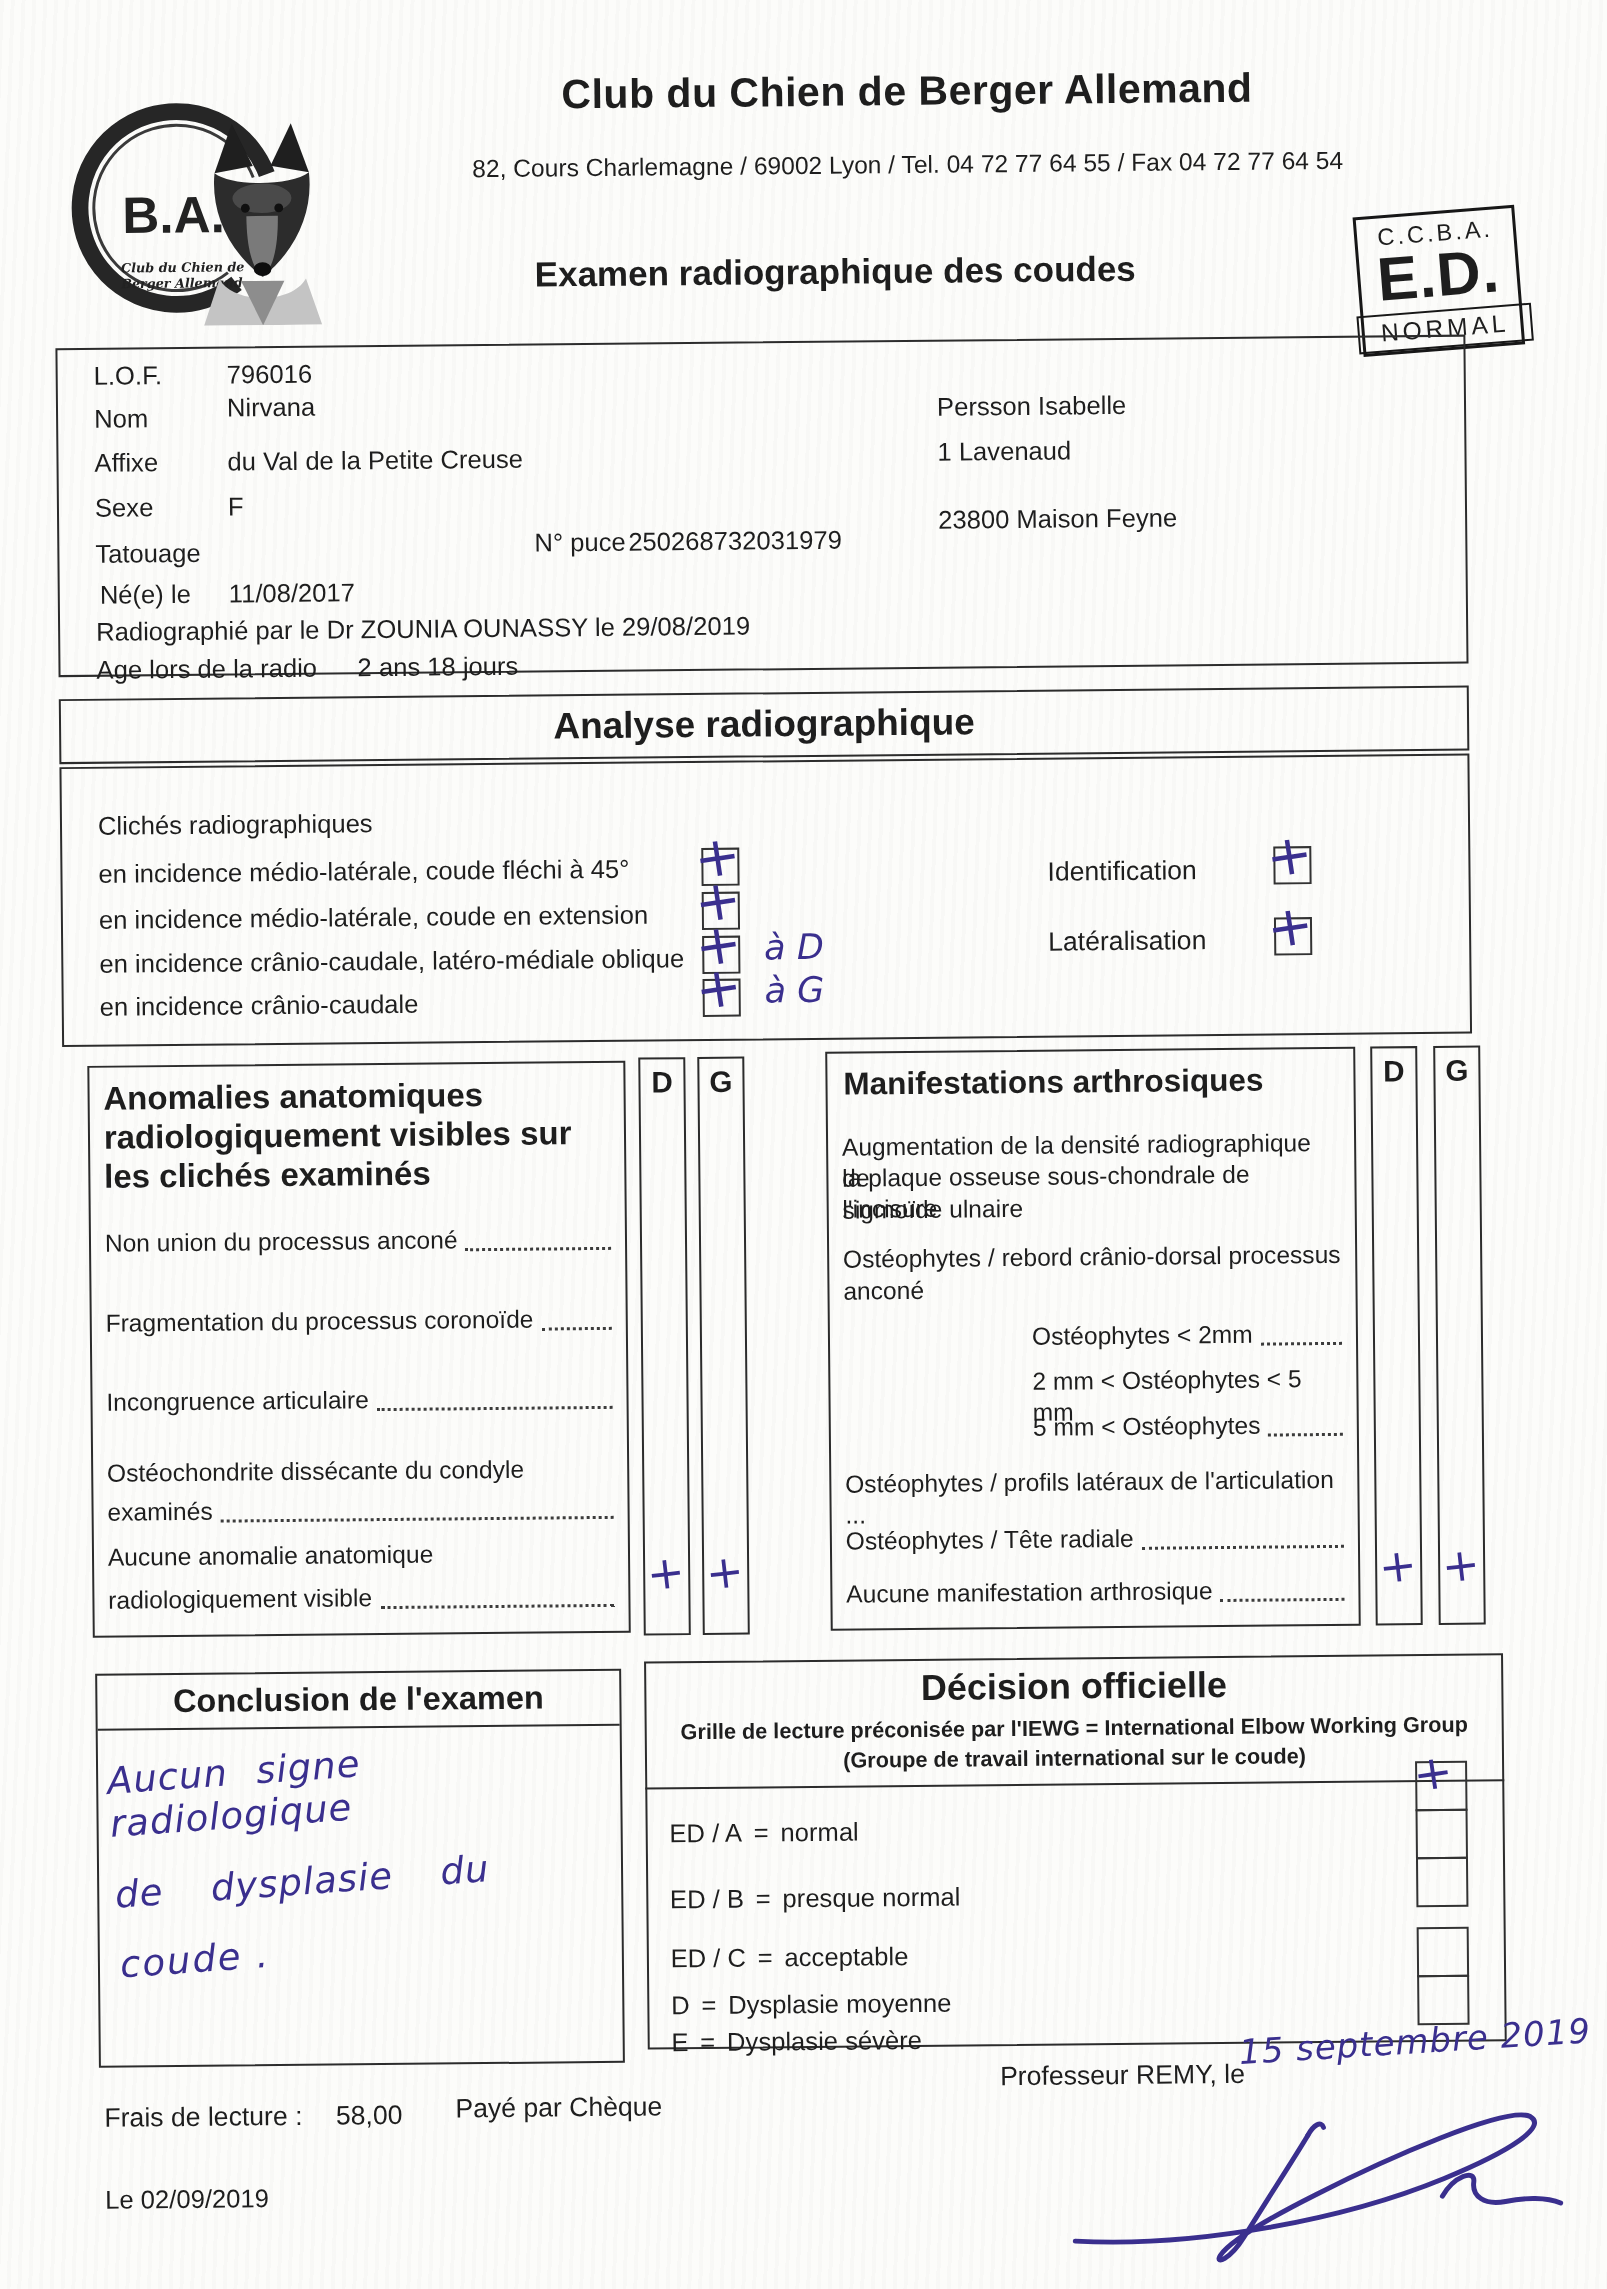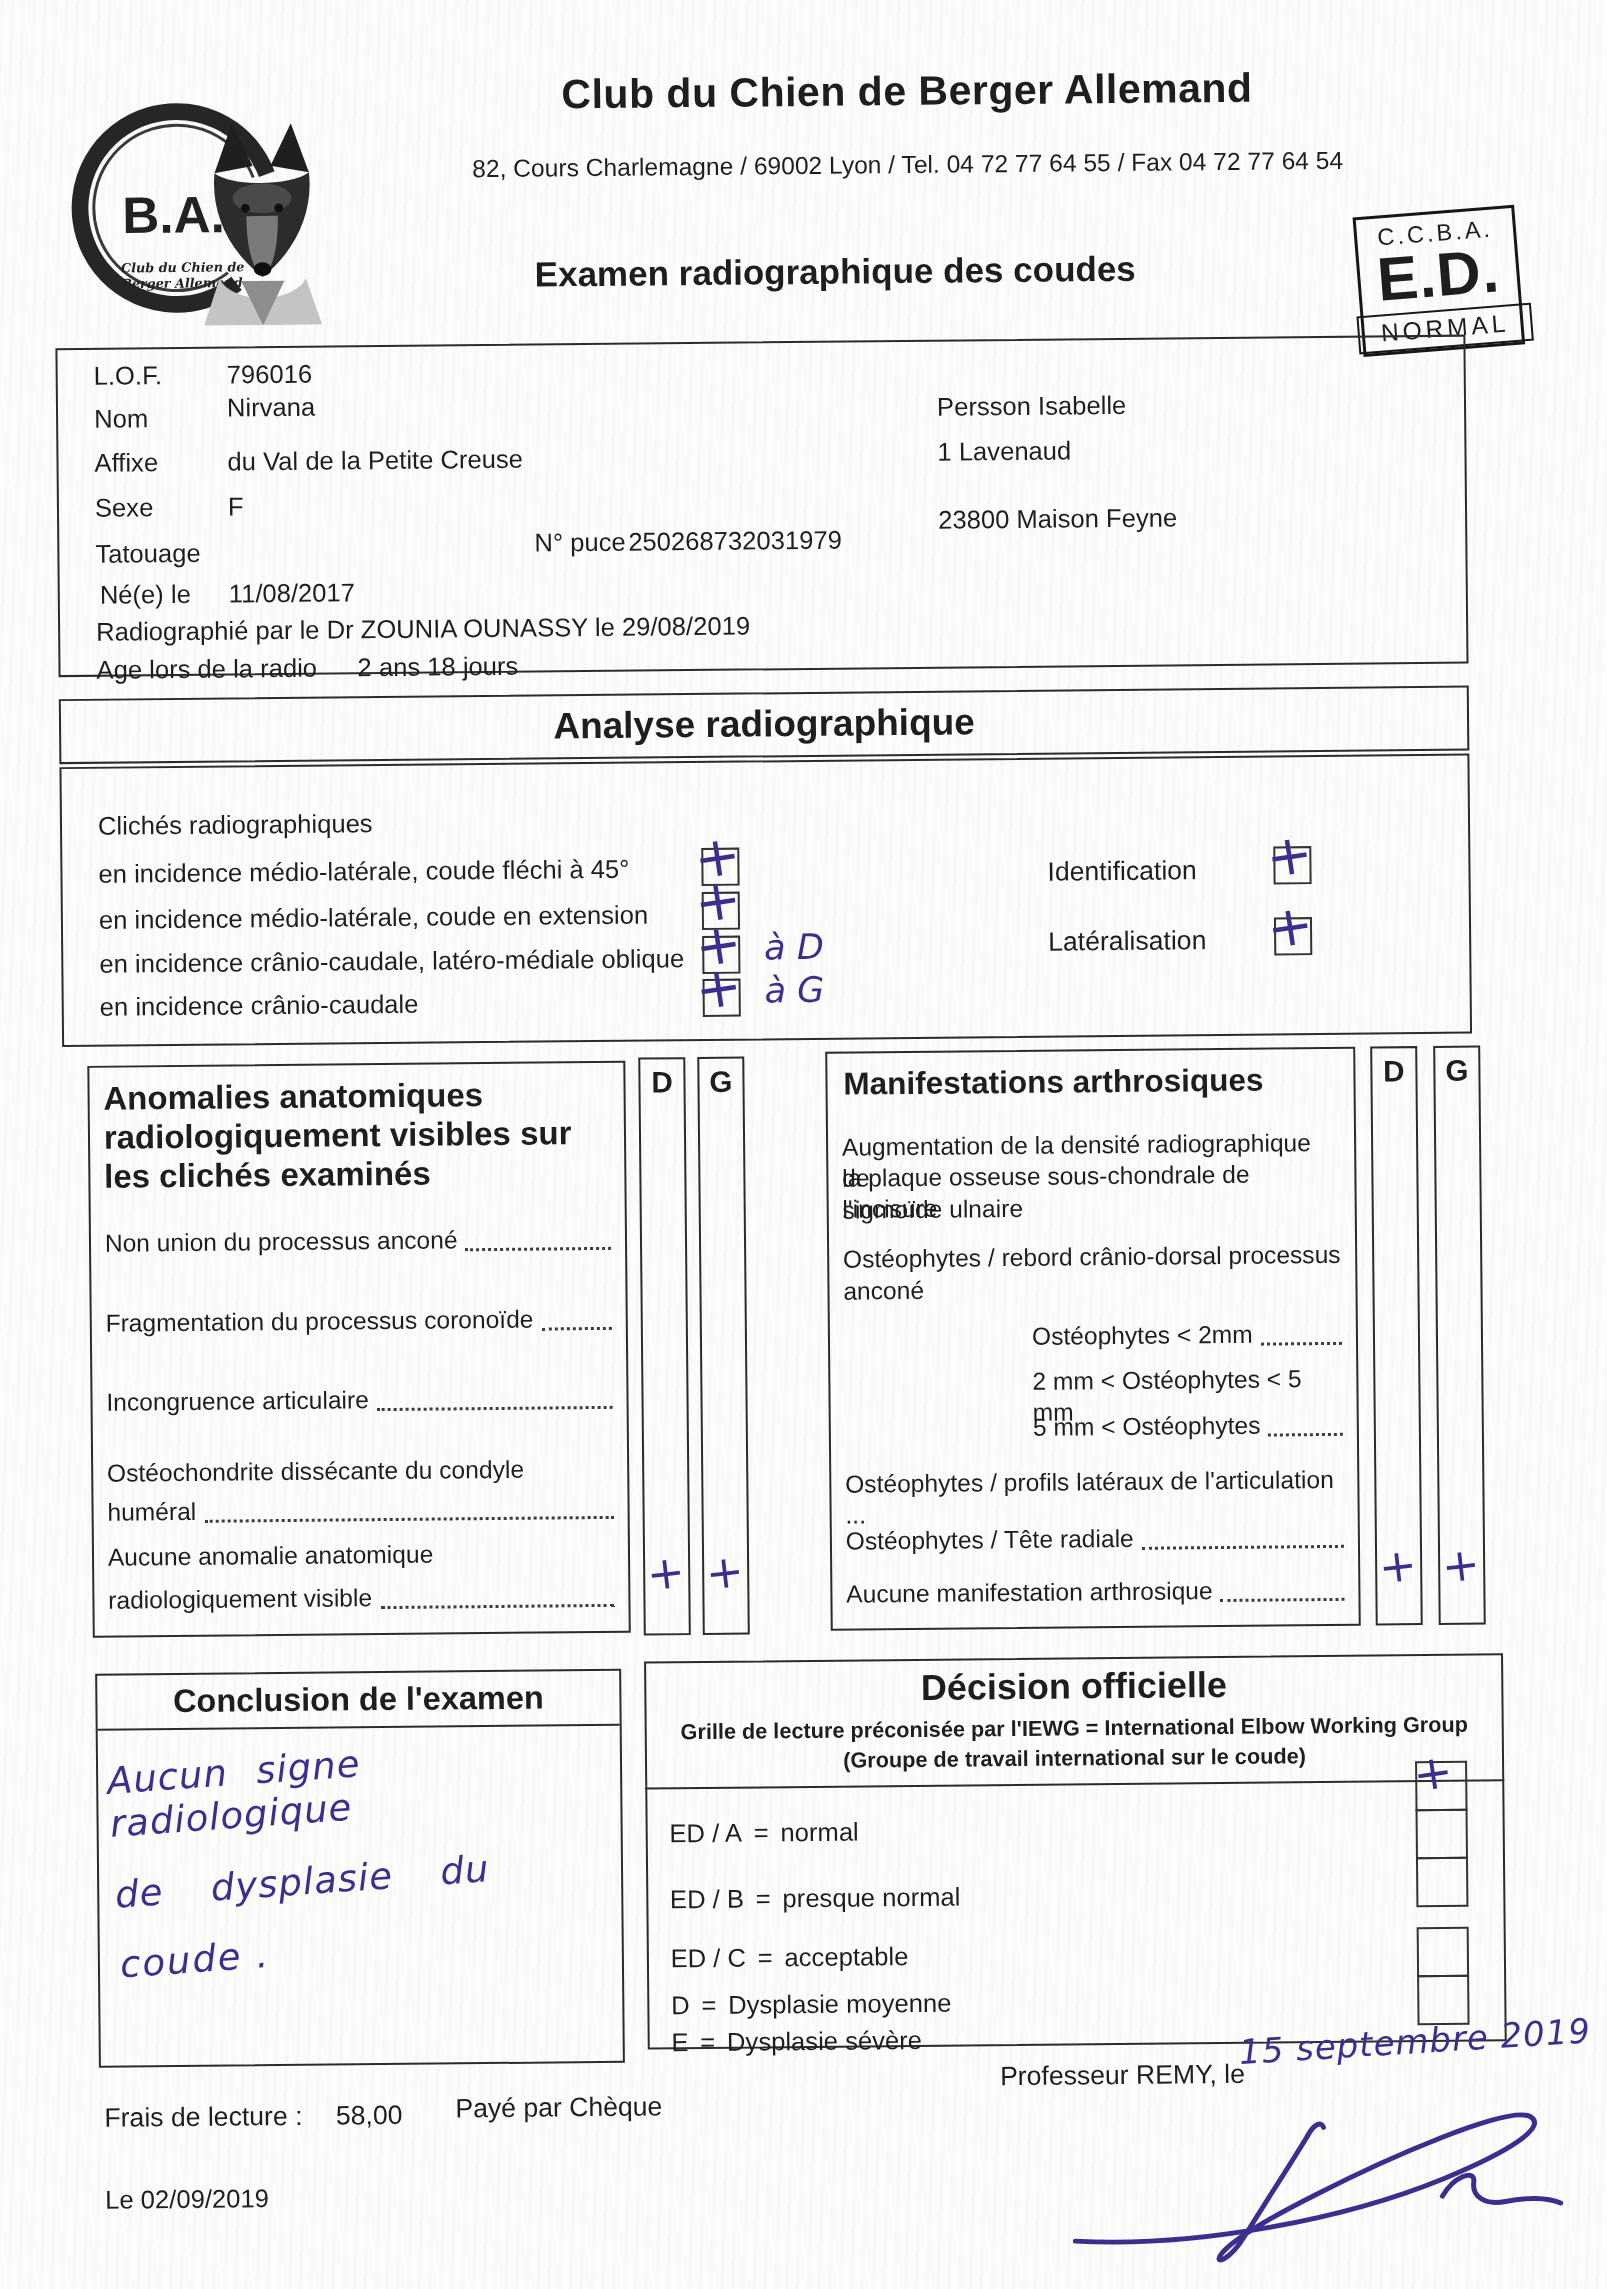--- a/index.html
+++ b/index.html
@@ -157,21 +157,21 @@
           <span class="leader"></span>
         </div>
     <div class="item" style="top:320px">
           <span>Incongruence articulaire</span>
           <span class="leader"></span>
         </div>
     <div class="item" style="top:391px">
           <span>Ostéochondrite dissécante du condyle</span>
         </div>
     <div class="item" style="top:430px">
-          <span>huméral</span>
+          <span>examinés</span>
           <span class="leader"></span>
         </div>
     <div class="item" style="top:475px">
           <span>Aucune anomalie anatomique</span>
         </div>
     <div class="item" style="top:518px">
           <span>radiologiquement visible</span>
           <span class="leader"></span>
         </div>
   </div>

